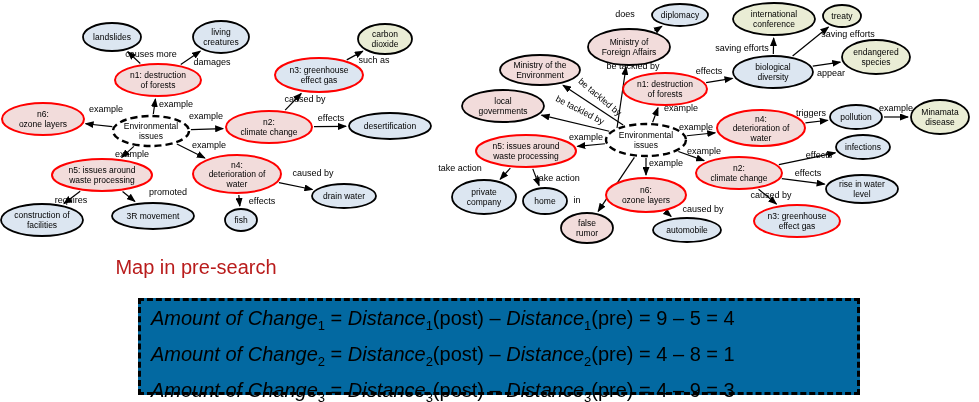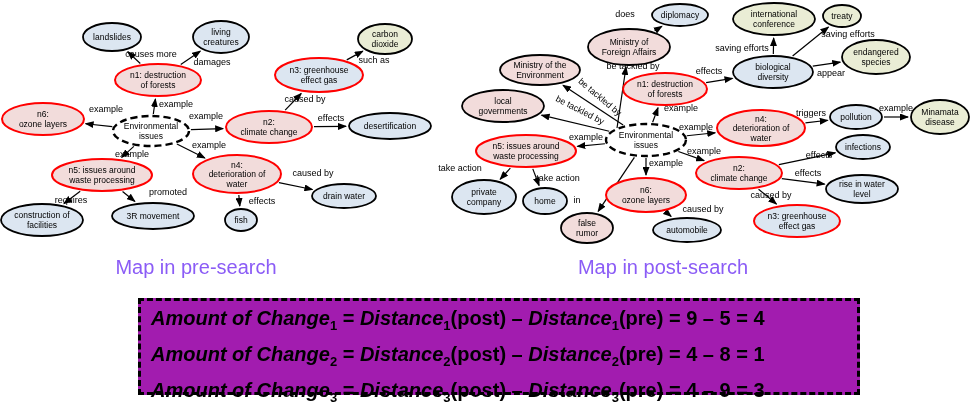--- a/index.html
+++ b/index.html
@@ -3,26 +3,26 @@
 <meta charset="utf-8">
 <style>
   html,body{margin:0;padding:0;background:#fff;}
   #canvas{position:relative;width:979px;height:402px;background:#ffffff;overflow:hidden;
           font-family:"Liberation Sans",sans-serif;color:#000;}
   svg.map{position:absolute;top:0;overflow:visible;}
   #map-pre{left:0;width:460px;height:252px;}
   #map-post{left:450px;width:529px;height:252px;}
   svg text{font-family:"Liberation Sans",sans-serif;fill:#000;}
   .caption{position:absolute;top:256px;width:230px;text-align:center;font-size:20px;
-           color:#8b5cf6;white-space:nowrap;}
+           color:#b91c1c;white-space:nowrap;}
   #caption-pre{left:81px;}
   #caption-post{left:548px;}
   #formula-box{position:absolute;left:138px;top:298px;width:722px;height:97px;
-               box-sizing:border-box;border:3px dashed #000;background:#a21caf;
-               padding:3px 0 0 10px;font-weight:bold;}
+               box-sizing:border-box;border:3px dashed #000;background:#0369a1;
+               padding:3px 0 0 10px;}
   .formula-line{font-size:20px;line-height:29px;white-space:nowrap;}
   .formula-line i{font-style:italic;}
   .formula-line sub{font-size:13px;font-style:normal;}
 </style>
 </head>
 <body>
 
 <div id="canvas">
   <svg id="map-pre" class="map" viewBox="0 0 460 252">
       <defs>
@@ -286,21 +286,20 @@
         <text x="347" y="216.25" text-anchor="middle" dominant-baseline="central" font-size="8.5">n3: greenhouse</text>
         <text x="347" y="225.75" text-anchor="middle" dominant-baseline="central" font-size="8.5">effect gas</text>
       </g>
       <g>
         <ellipse cx="237" cy="230" rx="34" ry="12" fill="#DCE6F1" stroke="#000000" stroke-width="1.8"></ellipse>
         <text x="237" y="230" text-anchor="middle" dominant-baseline="central" font-size="8.5">automobile</text>
       </g>
     </svg>
 
   <div id="caption-pre" class="caption">Map in pre-search</div>
-  <div id="caption-post" class="caption">Map in post-search</div>
 
   <div id="formula-box">
     <div id="formula-lines">
         <div class="formula-line"><i>Amount of Change</i><sub>1</sub><span> = </span><i>Distance</i><sub>1</sub><span>(post)</span><span> – </span><i>Distance</i><sub>1</sub><span>(pre)</span><span> = 9 – 5 = 4</span></div>
         <div class="formula-line"><i>Amount of Change</i><sub>2</sub><span> = </span><i>Distance</i><sub>2</sub><span>(post)</span><span> – </span><i>Distance</i><sub>2</sub><span>(pre)</span><span> = 4 – 8 = 1</span></div>
         <div class="formula-line"><i>Amount of Change</i><sub>3</sub><span> = </span><i>Distance</i><sub>3</sub><span>(post)</span><span> – </span><i>Distance</i><sub>3</sub><span>(pre)</span><span> = 4 – 9 = 3</span></div>
       </div>
   </div>
 </div>
 

